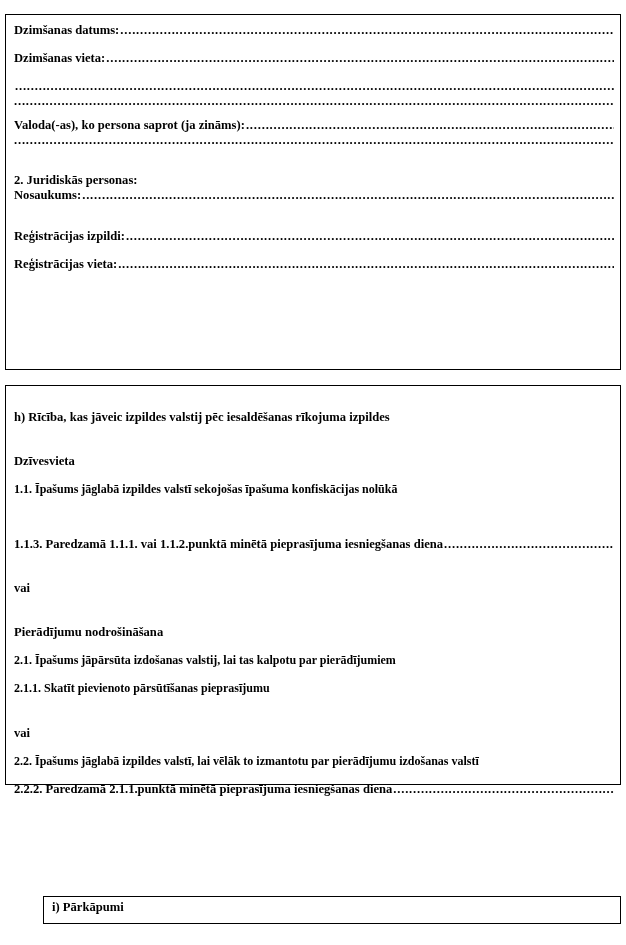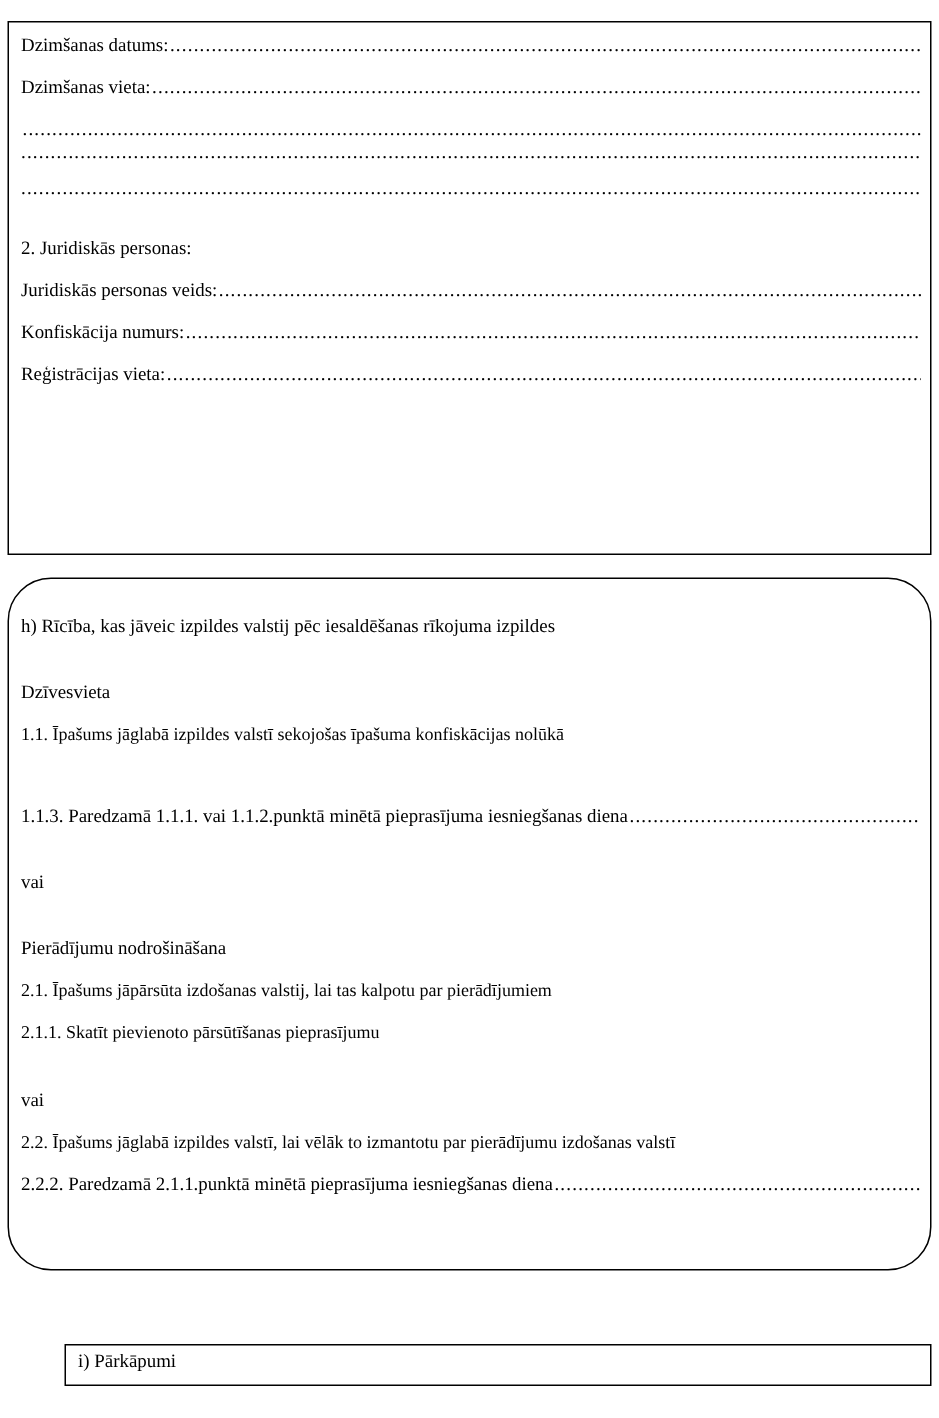--- a/index.html
+++ b/index.html
@@ -12,31 +12,32 @@
     height: 945px;
     font-family: "Liberation Serif", "DejaVu Serif", serif;
     color: #000000;
     overflow: hidden;
   }
   .page {
     position: relative;
     width: 626px;
     height: 945px;
     background: #ffffff;
+    font-weight: bold;
   }
   .box {
     position: absolute;
     left: 5px;
     right: 5px;
     box-sizing: border-box;
     border: 1px solid #000000;
     background: #ffffff;
   }
   #box-personal  { top: 14px;  height: 356px; }
-  #box-action    { top: 385px; height: 462px; border-radius: 29px; }
+  #box-action    { top: 385px; height: 400px; }
   #box-offences  { top: 896px; height: 28px; margin-left: 38px; }
 
   .inner {
     padding: 8px 6px 6px 8px;
   }
   .line {
     font-size: 12.6px;
     line-height: 15px;
     white-space: nowrap;
     overflow: hidden;
@@ -110,38 +111,42 @@
 
       <div class="gap-lg"></div>
 
       <div class="line">
         <span class="leader"></span>
       </div>
       <div class="leader-row"></div>
 
       <div class="gap-md"></div>
 
+      <div class="line">
+        <span class="lbl">Valoda(-as), ko persona saprot (ja zināms):</span>
+        <span class="leader"></span>
+      </div>
       <div class="leader-row"></div>
 
       <div class="gap-md"></div>
 
       <div class="heading">2. Juridiskās personas:</div>
 
-
-      <div class="gap-lg"></div>
-
-      <div class="line">
-        <span class="lbl">Juridiskās personas veids:</span>
-        <span class="leader"></span>
-      </div>
-
-      <div class="gap-lg"></div>
-
-      <div class="line">
-        <span class="lbl">Konfiskācija numurs:</span>
+      <div class="line">
+        <span class="lbl">Nosaukums:</span>
+        <span class="leader"></span>
+      </div>
+
+      <div class="gap-lg"></div>
+
+
+      <div class="gap-lg"></div>
+
+      <div class="line">
+        <span class="lbl">Reģistrācijas izpildi:</span>
         <span class="leader"></span>
       </div>
 
       <div class="gap-lg"></div>
 
       <div class="line">
         <span class="lbl">Reģistrācijas vieta:</span>
         <span class="leader"></span>
       </div>
 

